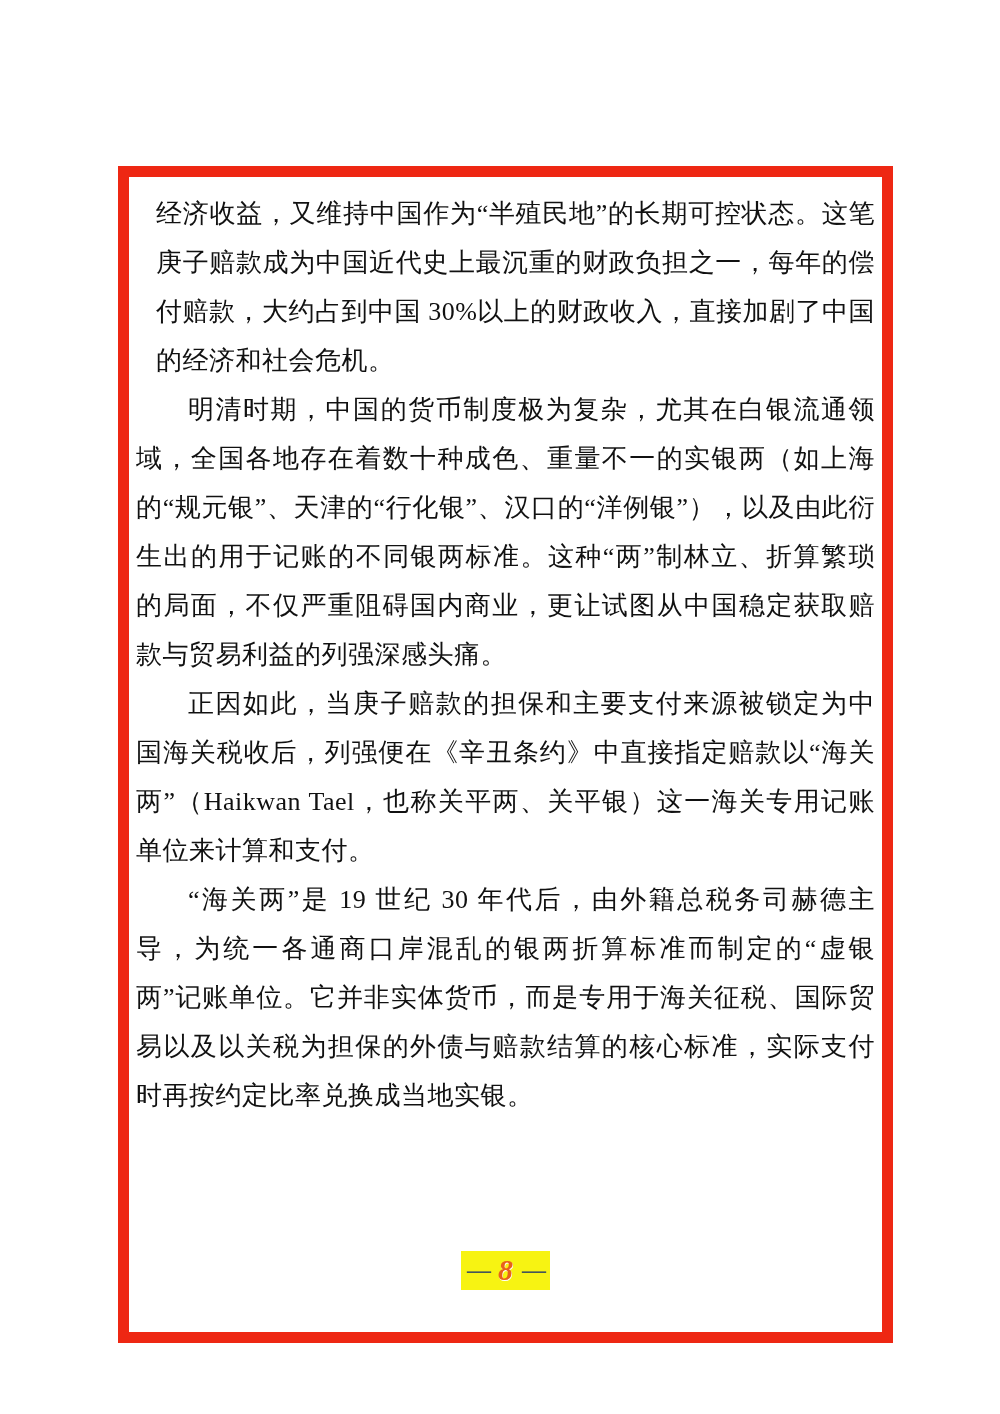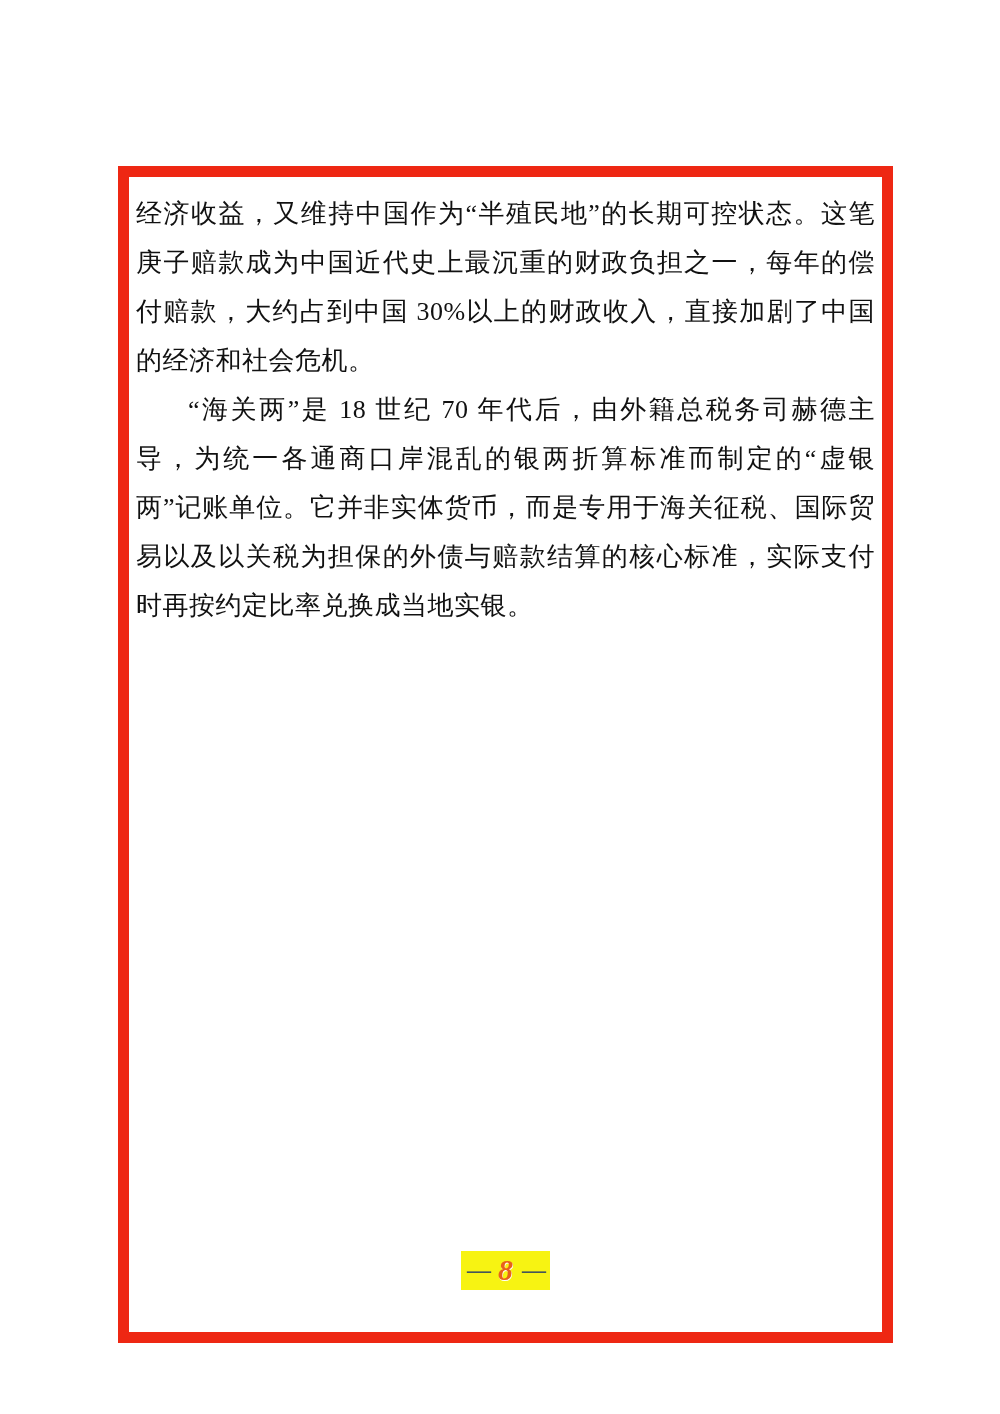--- a/index.html
+++ b/index.html
@@ -37,20 +37,21 @@
     font-size: 26px;
     line-height: 49px;
     text-align: justify;
     text-justify: inter-ideograph;
     text-indent: 2em;
     letter-spacing: 0.5px;
     word-break: break-all;
   }
   .page-content p.no-indent {
     text-indent: 0;
+    margin-left: 20px;
   }
   .page-footer {
     position: absolute;
     left: 0;
     right: 0;
     bottom: 42px;
     text-align: center;
   }
   .page-number-highlight {
     display: inline-block;
@@ -76,21 +77,23 @@
     vertical-align: middle;
     text-shadow: 0.5px 0.5px 0 #ffffff;
   }
 </style>
 </head>
 <body>
 
 <div class="page-frame">
   <div class="page-content">
     <p class="no-indent">经济收益，又维持中国作为“半殖民地”的长期可控状态。这笔庚子赔款成为中国近代史上最沉重的财政负担之一，每年的偿付赔款，大约占到中国 30%以上的财政收入，直接加剧了中国的经济和社会危机。</p>
-    <p>“海关两”是 18 世纪 70 年代后，由外籍总税务司赫德主导，为统一各通商口岸混乱的银两折算标准而制定的“虚银两”记账单位。它并非实体货币，而是专用于海关征税、国际贸易以及以关税为担保的外债与赔款结算的核心标准，实际支付时再按约定比率兑换成当地实银。</p>
+    <p>明清时期，中国的货币制度极为复杂，尤其在白银流通领域，全国各地存在着数十种成色、重量不一的实银两（如上海的“规元银”、天津的“行化银”、汉口的“洋例银”），以及由此衍生出的用于记账的不同银两标准。这种“两”制林立、折算繁琐的局面，不仅严重阻碍国内商业，更让试图从中国稳定获取赔款与贸易利益的列强深感头痛。</p>
+    <p>正因如此，当庚子赔款的担保和主要支付来源被锁定为中国海关税收后，列强便在《辛丑条约》中直接指定赔款以“海关两”（Haikwan Tael，也称关平两、关平银）这一海关专用记账单位来计算和支付。</p>
+    <p>“海关两”是 19 世纪 30 年代后，由外籍总税务司赫德主导，为统一各通商口岸混乱的银两折算标准而制定的“虚银两”记账单位。它并非实体货币，而是专用于海关征税、国际贸易以及以关税为担保的外债与赔款结算的核心标准，实际支付时再按约定比率兑换成当地实银。</p>
   </div>
 
   <div class="page-footer">
     <span class="page-number-highlight">
       <span class="footer-dash">—</span>
       <span class="page-number">8</span>
       <span class="footer-dash">—</span>
     </span>
   </div>
 </div>

